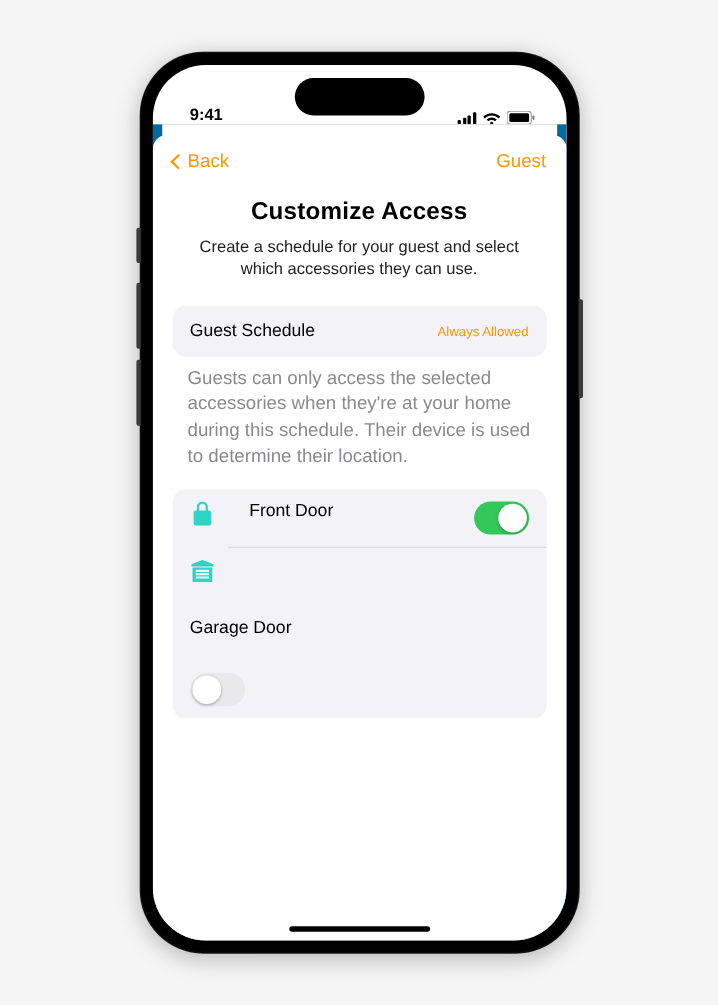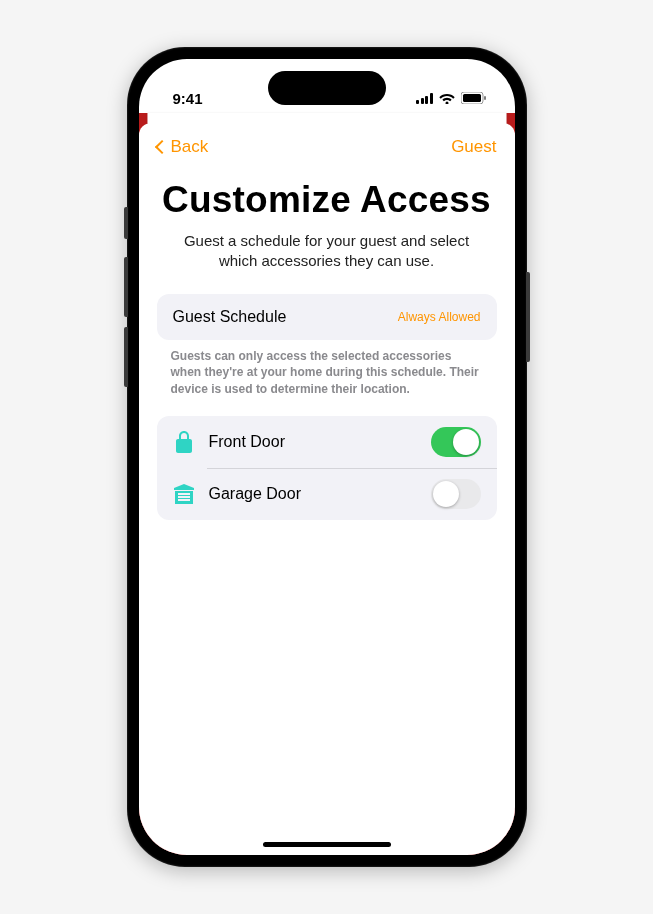--- a/index.html
+++ b/index.html
@@ -51,68 +51,68 @@
     transform: translateX(-50%);
     width: 118px;
     height: 34px;
     background: #000;
     border-radius: 20px;
     z-index: 10;
   }
   .status-bar {
     height: 54px;
     display: flex;
-    align-items: center;
+    align-items: flex-end;
     justify-content: space-between;
     padding: 24px 28px 0 34px;
     font-size: 15px;
     font-weight: 600;
     color: #000;
   }
   .status-right { display:flex; align-items:center; gap:6px; }
   .cell-bars { display:flex; align-items:flex-end; gap:1.5px; height:11px; }
   .cell-bars span { width:3px; background:#000; border-radius:1px; }
   .cell-bars span:nth-child(1){height:4px} .cell-bars span:nth-child(2){height:6px}
   .cell-bars span:nth-child(3){height:8px} .cell-bars span:nth-child(4){height:11px}
   .wifi-icon, .battery-icon { display:flex; align-items:center; }
 
-  .sheet-stack { flex:1; background:#b91c1c; position:relative; }
+  .sheet-stack { flex:1; background:#0369a1; position:relative; }
   .sheet-back-peek {
     position:absolute; top:0; left:0; right:0; height:20px;
     background:#fff; border-radius: 0 0 10px 10px;
     box-shadow: 0 1px 2px rgba(0,0,0,.1);
     transform: scale(.955);
     transform-origin: top center;
   }
   .sheet {
     position:absolute; top:10px; left:0; right:0; bottom:0;
     background:#fff;
     border-radius: 12px 12px 0 0;
     padding: 14px 18px 0;
     overflow:hidden;
   }
   .nav-row { display:flex; justify-content:space-between; align-items:center; margin-bottom:22px; }
   .nav-link { color:#ff9500; font-size:17px; display:flex; align-items:center; gap:2px; cursor:pointer; }
   .chevron-left { display:inline-block; width:10px; height:10px; border-left:2.5px solid #ff9500; border-bottom:2.5px solid #ff9500; transform:rotate(45deg); margin-right:2px; }
 
-  .page-title { font-size:37px; font-weight:700; text-align:center; letter-spacing:.2px; margin-bottom:10px; }
+  .page-title { font-size:22px; font-weight:700; text-align:center; letter-spacing:.2px; margin-bottom:10px; }
   .page-subtitle { font-size:15px; color:#222; text-align:center; line-height:1.35; padding:0 18px; margin-bottom:22px; }
 
   .cell-group { background:#f2f2f7; border-radius:12px; }
   .cell-row {
     display:flex; align-items:center; justify-content:space-between;
     padding:14px 16px; min-height:46px;
   }
   .cell-label { font-size:16px; color:#000; }
   .cell-value { font-size:12px; color:#ff9500; }
 
-  .footer-text { font-size:12px; color:#8a8a8e; line-height:1.4; padding:8px 14px 18px;font-weight:bold; }
-
-  .acc-row { display:flex; align-items:center; gap:14px; padding:11px 16px; }
-  .acc-row:not(:first-child) { position:relative; }
+  .footer-text { font-size:17px; color:#8a8a8e; line-height:1.4; padding:8px 14px 18px; }
+
+  .acc-row { display:flex; gap:32px; padding:11px 16px; }
+  .acc-row:not(:first-child) { position:relative;flex-direction:column; }
   .acc-row:not(:first-child)::before {
     content:""; position:absolute; top:0; left:50px; right:0; height:1px; background:rgba(0,0,0,.12);
   }
   .acc-icon { width:22px; height:22px; flex-shrink:0; display:flex; align-items:center; justify-content:center; }
   .acc-label { flex:1; font-size:16px; color:#000; }
 
   .switch {
     width:50px; height:30px; border-radius:15px; position:relative; cursor:pointer; flex-shrink:0;
     transition:.2s;
   }
@@ -172,21 +172,21 @@
           <div class="nav-link">
             <span class="chevron-left"></span>
             <span>Back</span>
           </div>
           <div class="nav-link">
             <span>Guest</span>
           </div>
         </div>
 
         <h1 class="page-title">Customize Access</h1>
-        <p class="page-subtitle">Guest a schedule for your guest and select which accessories they can use.</p>
+        <p class="page-subtitle">Create a schedule for your guest and select which accessories they can use.</p>
 
         <div class="cell-group">
           <div class="cell-row">
             <span class="cell-label">Guest Schedule</span>
             <span class="cell-value">Always Allowed</span>
           </div>
         </div>
         <p class="footer-text">Guests can only access the selected accessories when they're at your home during this schedule. Their device is used to determine their location.</p>
 
         <div class="cell-group list">

